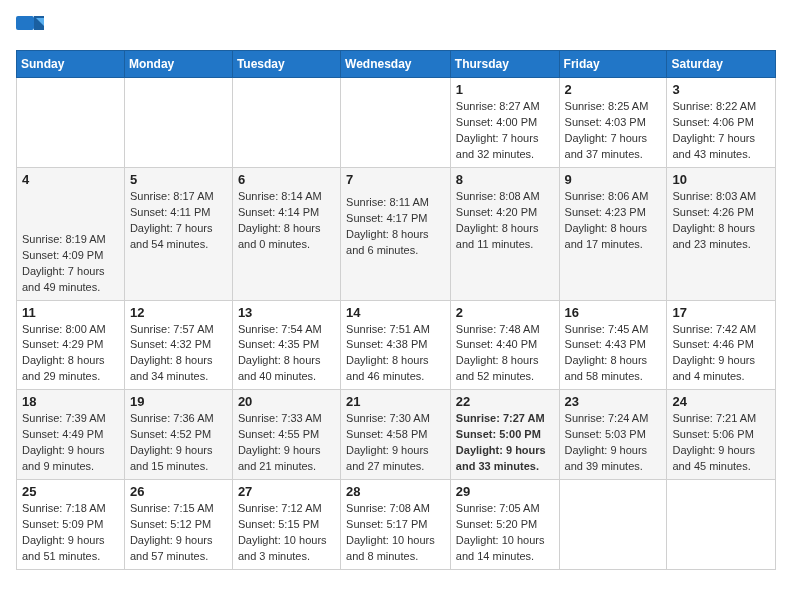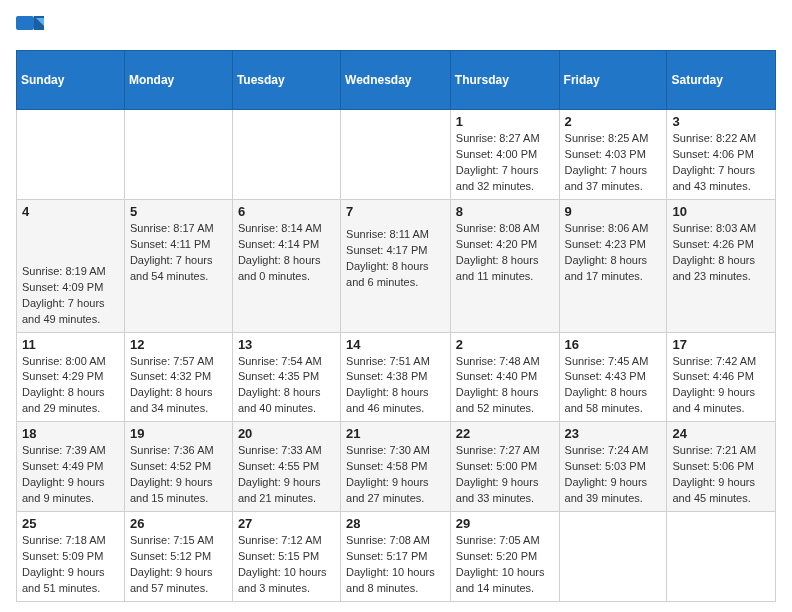--- a/index.html
+++ b/index.html
@@ -51,21 +51,21 @@
       margin-top: 2px;
     }
     table {
       width: 100%;
       border-collapse: collapse;
       font-size: 11px;
     }
     thead tr th {
       background-color: #2176c7;
       color: #fff;
-      padding: 22px 4px;
+      padding: 6px 4px;
       text-align: left;
       font-size: 12px;
       font-weight: bold;
       border: 1px solid #1a5fa0;
     }
     tbody tr td {
       border: 1px solid #d0d0d0;
       vertical-align: top;
       padding: 4px 5px;
       min-height: 80px;
@@ -280,21 +280,21 @@
         </td>
         <td>
           <span class="day-number">21</span>
           <div class="day-info" style="white-space: pre-line;">Sunrise: 7:30 AM
 Sunset: 4:58 PM
 Daylight: 9 hours
 and 27 minutes.</div>
         </td>
         <td>
           <span class="day-number">22</span>
-          <div class="day-info" style="white-space: pre-line;">Sunrise: 7:27 AM
+          <div class="day-info" style="white-space: pre-line; font-weight: bold;">Sunrise: 7:27 AM
 Sunset: 5:00 PM
 Daylight: 9 hours
 and 33 minutes.</div>
         </td>
         <td>
           <span class="day-number">23</span>
           <div class="day-info" style="white-space: pre-line;">Sunrise: 7:24 AM
 Sunset: 5:03 PM
 Daylight: 9 hours
 and 39 minutes.</div>

